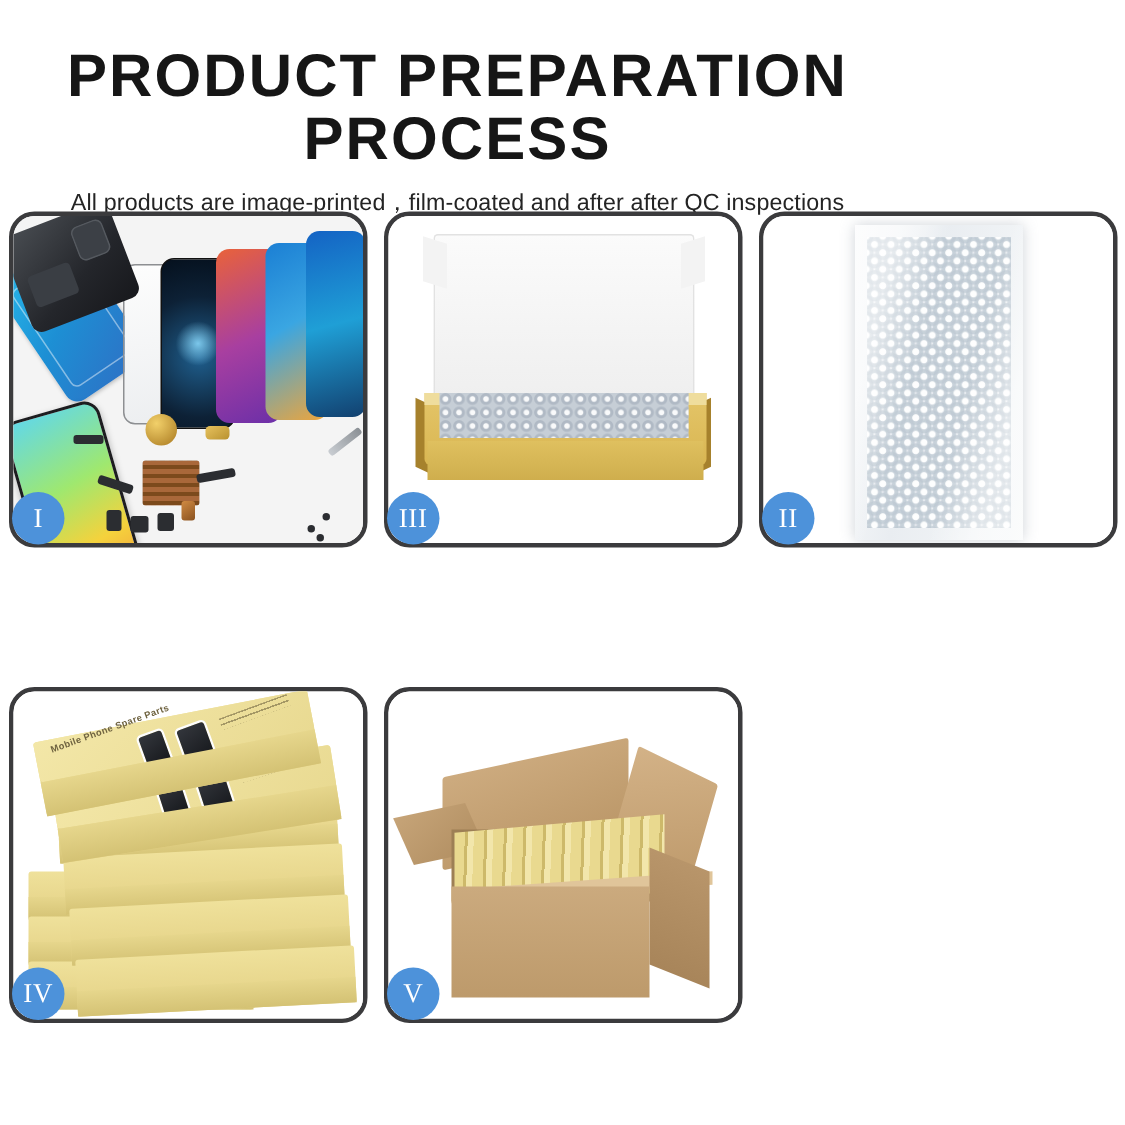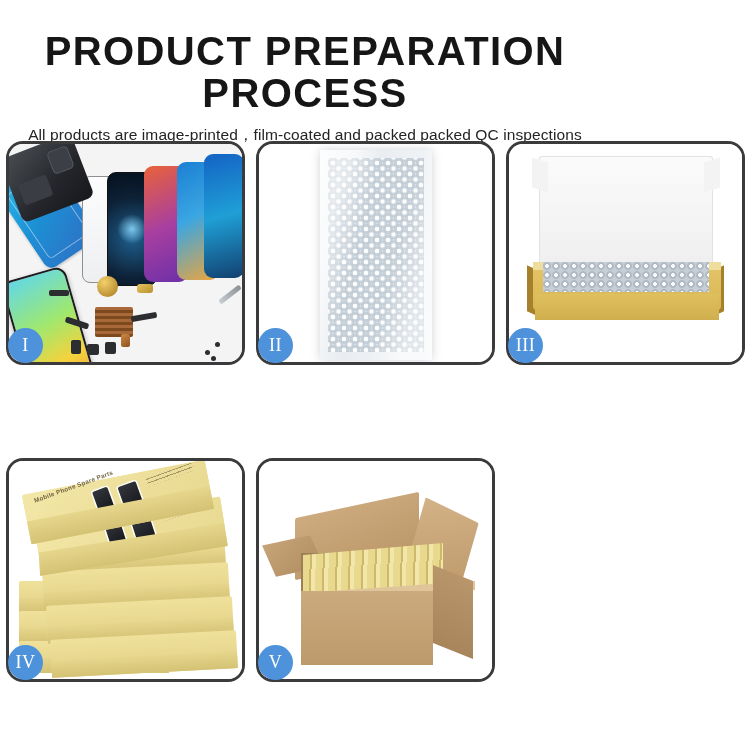--- a/index.html
+++ b/index.html
@@ -319,21 +319,21 @@
     background:rgba(120,95,60,.3);
   }
 </style>
 </head>
 <body>
 
 <div class="page">
 
   <div class="header">
     <div class="title">PRODUCT PREPARATION PROCESS</div>
-    <div class="subtitle">All products are image-printed，film-coated and packed packed QC inspections</div>
+    <div class="subtitle">All products are image-printed，film-coated and after after QC inspections</div>
   </div>
 
   <div class="grid">
 
     <div class="panel">
       <div class="panel-inner p1">
         <div class="ph ph-blue"></div>
         <div class="ph ph-glass"></div>
         <div class="ph ph-dark"></div>
         <div class="ph ph-purple"></div>
@@ -353,38 +353,38 @@
         <div class="chip" style="left:56px;top:176px;width:24px;height:6px;transform:rotate(18deg);"></div>
         <div class="chip" style="left:122px;top:170px;width:26px;height:6px;transform:rotate(-10deg);"></div>
         <div class="chip" style="left:196px;top:206px;width:5px;height:5px;border-radius:50%;"></div>
         <div class="chip" style="left:206px;top:198px;width:5px;height:5px;border-radius:50%;"></div>
         <div class="chip" style="left:202px;top:212px;width:5px;height:5px;border-radius:50%;"></div>
       </div>
       <div class="badge">I</div>
     </div>
 
     <div class="panel">
-      <div class="panel-inner p2">
-        <div class="wrap-sheet"></div>
-        <div class="bubbles"></div>
-        <div class="bubble-sheen"></div>
-      </div>
-      <div class="badge">II</div>
-    </div>
-
-    <div class="panel">
       <div class="panel-inner p3">
         <div class="lid-back"></div>
         <div class="tray-lcap"></div>
         <div class="tray-rcap"></div>
         <div class="tray"></div>
         <div class="tray-fill"></div>
         <div class="tray-front"></div>
       </div>
       <div class="badge">III</div>
+    </div>
+
+    <div class="panel">
+      <div class="panel-inner p2">
+        <div class="wrap-sheet"></div>
+        <div class="bubbles"></div>
+        <div class="bubble-sheen"></div>
+      </div>
+      <div class="badge">II</div>
     </div>
 
     <div class="panel">
       <div class="panel-inner p4">
         <div class="stack">
 
           <div class="ybox" style="left:6px;top:110px;width:150px;height:32px;">
             <div class="side"></div>
           </div>
           <div class="ybox" style="left:6px;top:140px;width:150px;height:32px;">

